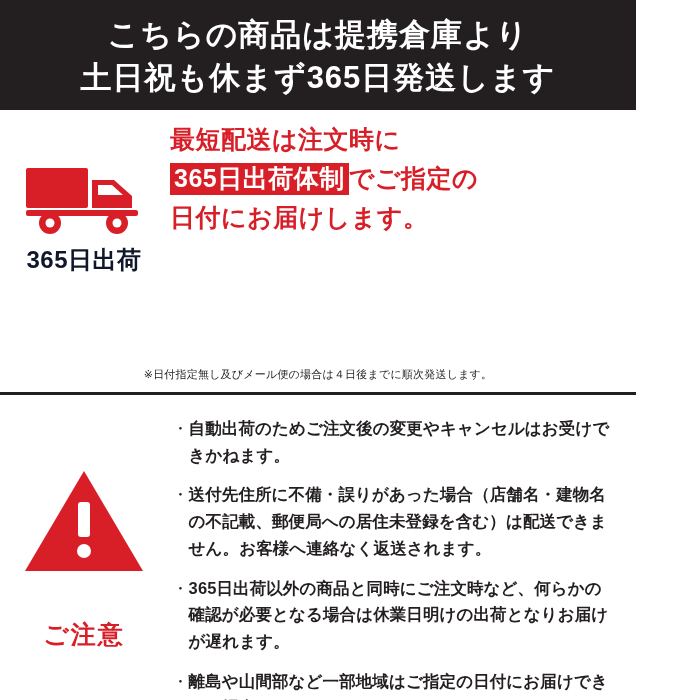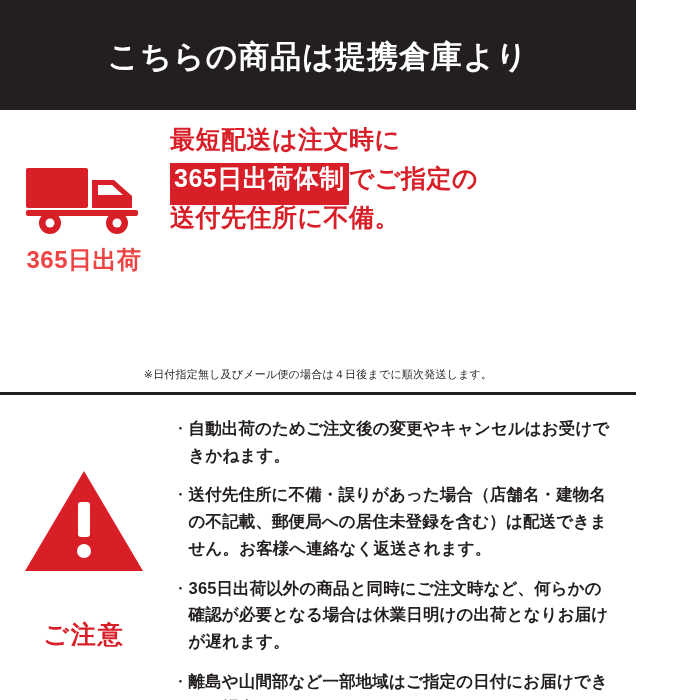--- a/index.html
+++ b/index.html
@@ -65,42 +65,42 @@
     padding-top: 44px;
     box-sizing: border-box;
   }
   .truck-icon {
     width: 120px;
     height: 76px;
     display: block;
   }
   .truck-label {
     margin-top: 8px;
-    color: #ef4444;
+    color: #0f172a;
     font-size: 24px;
     font-weight: bold;
     letter-spacing: 0.5px;
   }
   .delivery-text {
     flex: 1 1 auto;
     padding: 4px 14px 0 2px;
     box-sizing: border-box;
   }
   .dtext-line {
     color: #d81f28;
     font-size: 25px;
     font-weight: bold;
     line-height: 1.55;
     letter-spacing: 0.5px;
     white-space: nowrap;
   }
   .hl {
     background: #d81f28;
     color: #ffffff;
-    padding: 1px 4px 13px 4px;
+    padding: 1px 4px 3px 4px;
   }
   .note {
     flex: 0 0 auto;
     text-align: center;
     font-size: 11px;
     color: #231f20;
     letter-spacing: 0.2px;
     padding: 4px 0 10px 0;
     white-space: nowrap;
   }
@@ -156,20 +156,21 @@
     font-weight: bold;
   }
 </style>
 </head>
 <body>
 
 <div class="banner">
 
   <div class="header">
     <div class="header-line">こちらの商品は提携倉庫より</div>
+    <div class="header-line">土日祝も休まず365日発送します</div>
   </div>
 
   <div class="delivery">
     <div class="delivery-main">
 
       <div class="truck-col">
         <svg class="truck-icon" viewBox="0 0 120 76" aria-hidden="true">
           <g fill="#d81f28">
 
             <rect x="2" y="8" width="62" height="40" rx="2"></rect>
@@ -185,21 +186,21 @@
           </g>
           <circle cx="26" cy="63" r="4.5" fill="#ffffff"></circle>
           <circle cx="93" cy="63" r="4.5" fill="#ffffff"></circle>
         </svg>
         <div class="truck-label">365日出荷</div>
       </div>
 
       <div class="delivery-text">
         <div class="dtext-line">最短配送は注文時に</div>
         <div class="dtext-line"><span class="hl">365日出荷体制</span><span>でご指定の</span></div>
-        <div class="dtext-line">送付先住所に不備。</div>
+        <div class="dtext-line">日付にお届けします。</div>
       </div>
 
     </div>
     <div class="note">※日付指定無し及びメール便の場合は４日後までに順次発送します。</div>
   </div>
 
   <div class="caution">
 
     <div class="caution-col">
       <svg class="warn-icon" viewBox="0 0 122 104" aria-hidden="true">

